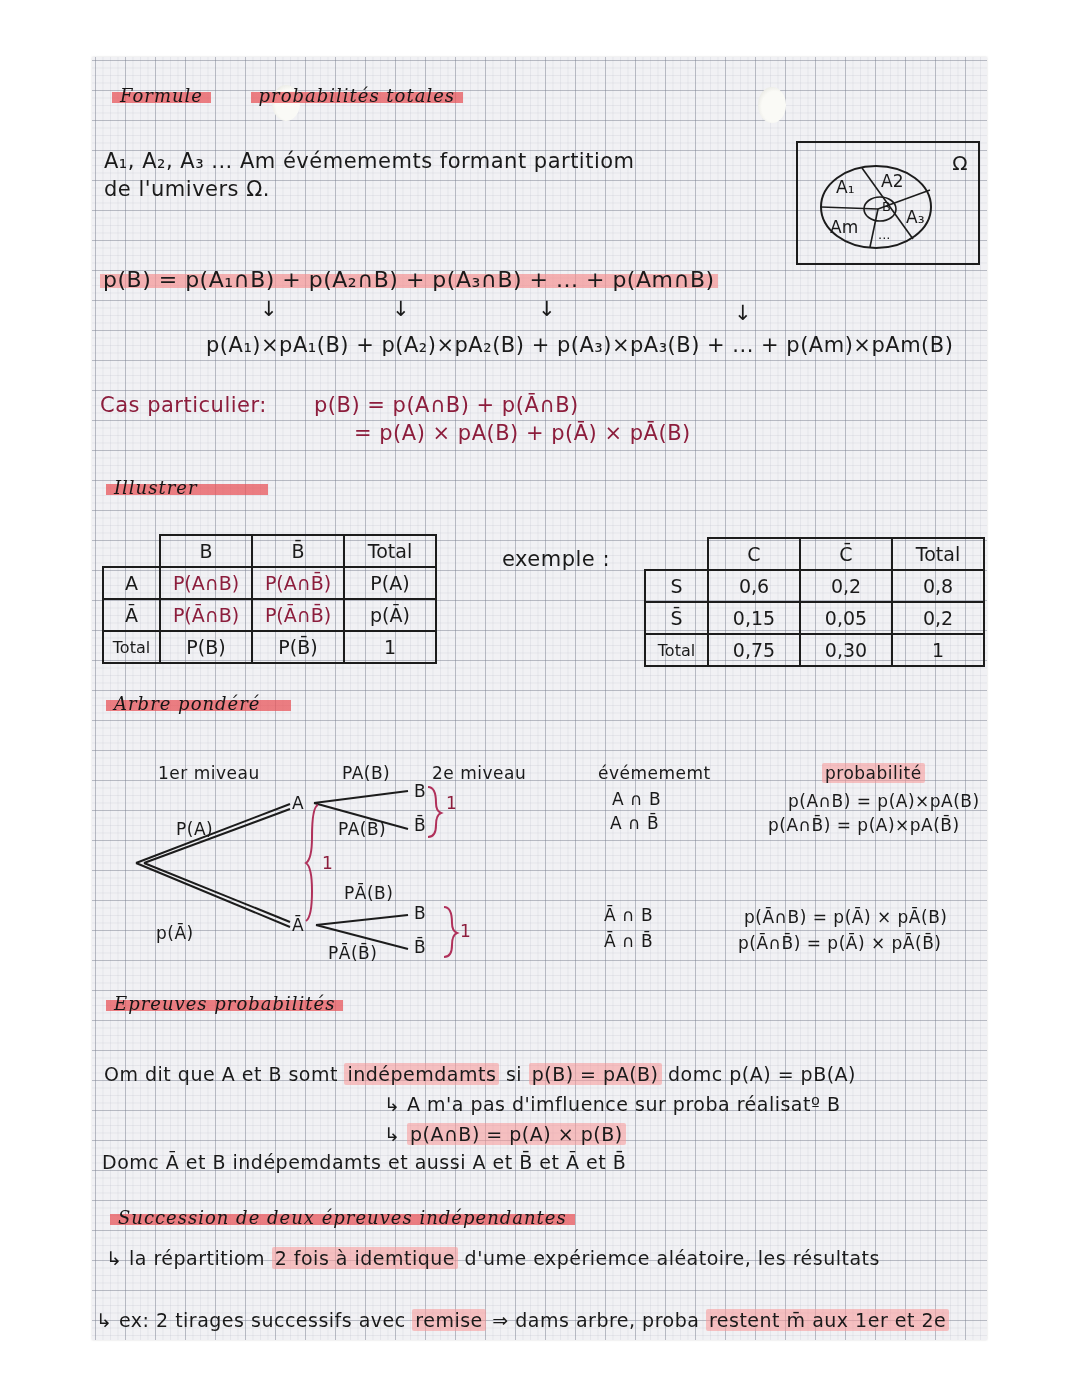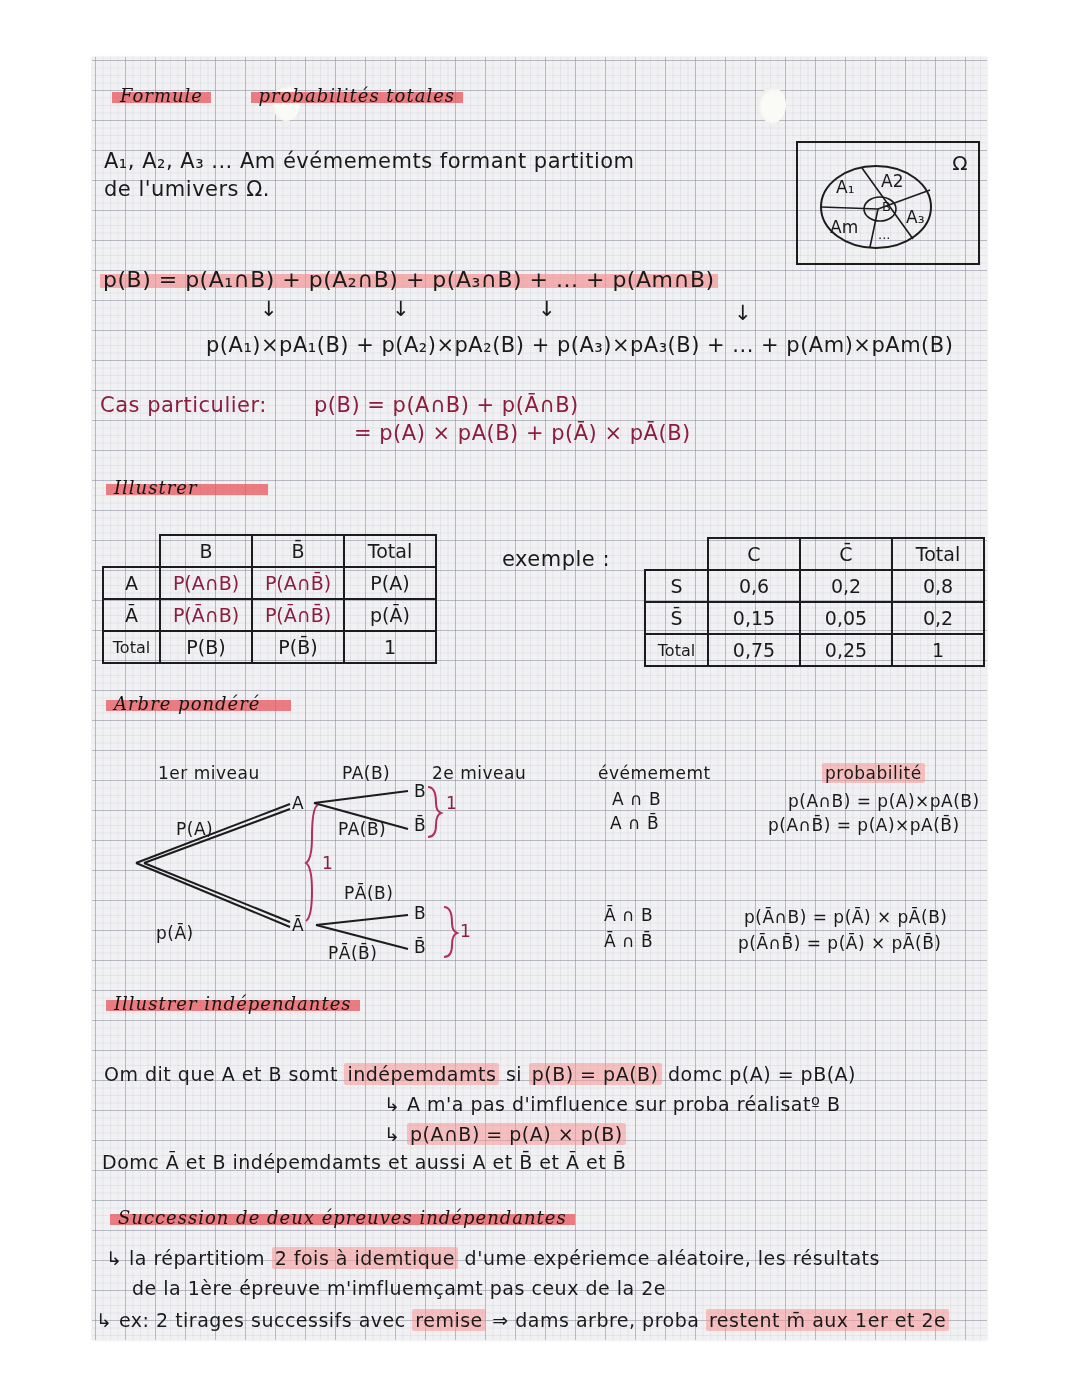--- a/index.html
+++ b/index.html
@@ -142,21 +142,21 @@
     </tr>
     <tr>
       <td>S̄</td>
       <td>0,15</td>
       <td>0,05</td>
       <td>0,2</td>
     </tr>
     <tr>
       <td style="font-size:16px;">Total</td>
       <td>0,75</td>
-      <td>0,25</td>
+      <td>0,30</td>
       <td>1</td>
     </tr>
   </tbody>
     </table>
 
   <div class="abs title" style="left:14px; top:636px;">
     <span class="hl" style="padding-right:30px;">Arbre pondéré</span>
   </div>
 
   <div class="abs hw small" style="left:66px; top:706px;">1er miveau</div>
@@ -207,21 +207,21 @@
   <div class="abs hw small" style="left:520px; top:732px;">A ∩ B</div>
   <div class="abs hw small" style="left:696px; top:734px;">p(A∩B) = p(A)×pA(B)</div>
   <div class="abs hw small" style="left:518px; top:756px;">A ∩ B̄</div>
   <div class="abs hw small" style="left:676px; top:758px;text-align:right;">p(A∩B̄) = p(A)×pA(B̄)</div>
   <div class="abs hw small" style="left:512px; top:848px;">Ā ∩ B</div>
   <div class="abs hw small" style="left:652px; top:850px;">p(Ā∩B) = p(Ā) × pĀ(B)</div>
   <div class="abs hw small" style="left:512px; top:874px;">Ā ∩ B̄</div>
   <div class="abs hw small" style="left:646px; top:876px;">p(Ā∩B̄) = p(Ā) × pĀ(B̄)</div>
 
   <div class="abs title" style="left:14px; top:936px;">
-    <span class="hl">Illustrer indépendantes</span>
+    <span class="hl">Epreuves probabilités</span>
   </div>
 
   <div class="abs hw" style="left:12px; top:1006px; font-size:19px;">
     <span>Om dit que A et B somt</span>
     <span class="hl-soft">indépemdamts</span>
     <span>si</span>
     <span class="hl-soft">p(B) = pA(B)</span>
     <span>domc p(A) = pB(A)</span>
   </div>
 
@@ -237,21 +237,20 @@
   <div class="abs title" style="left:18px; top:1150px;">
     <span class="hl">Succession de deux épreuves indépendantes</span>
   </div>
 
   <div class="abs hw" style="left:14px; top:1190px; font-size:19px;">
     <span>↳ la répartitiom</span>
     <span class="hl-soft">2 fois à idemtique</span>
     <span>d'ume expériemce aléatoire, les résultats</span>
   </div>
 
-  <div class="abs hw" style="left:40px; top:1220px; font-size:19px;">de la 1ère épreuve m'imfluemçamt pas ceux de la 2e</div>
 
   <div class="abs hw" style="left:4px; top:1252px; font-size:19px;">
     <span>↳ ex: 2 tirages successifs avec</span>
     <span class="hl-soft">remise</span>
     <span>⇒ dams arbre, proba</span>
     <span class="hl-soft">restent m̄ aux 1er et 2e</span>
   </div>
 
 </div>
 

